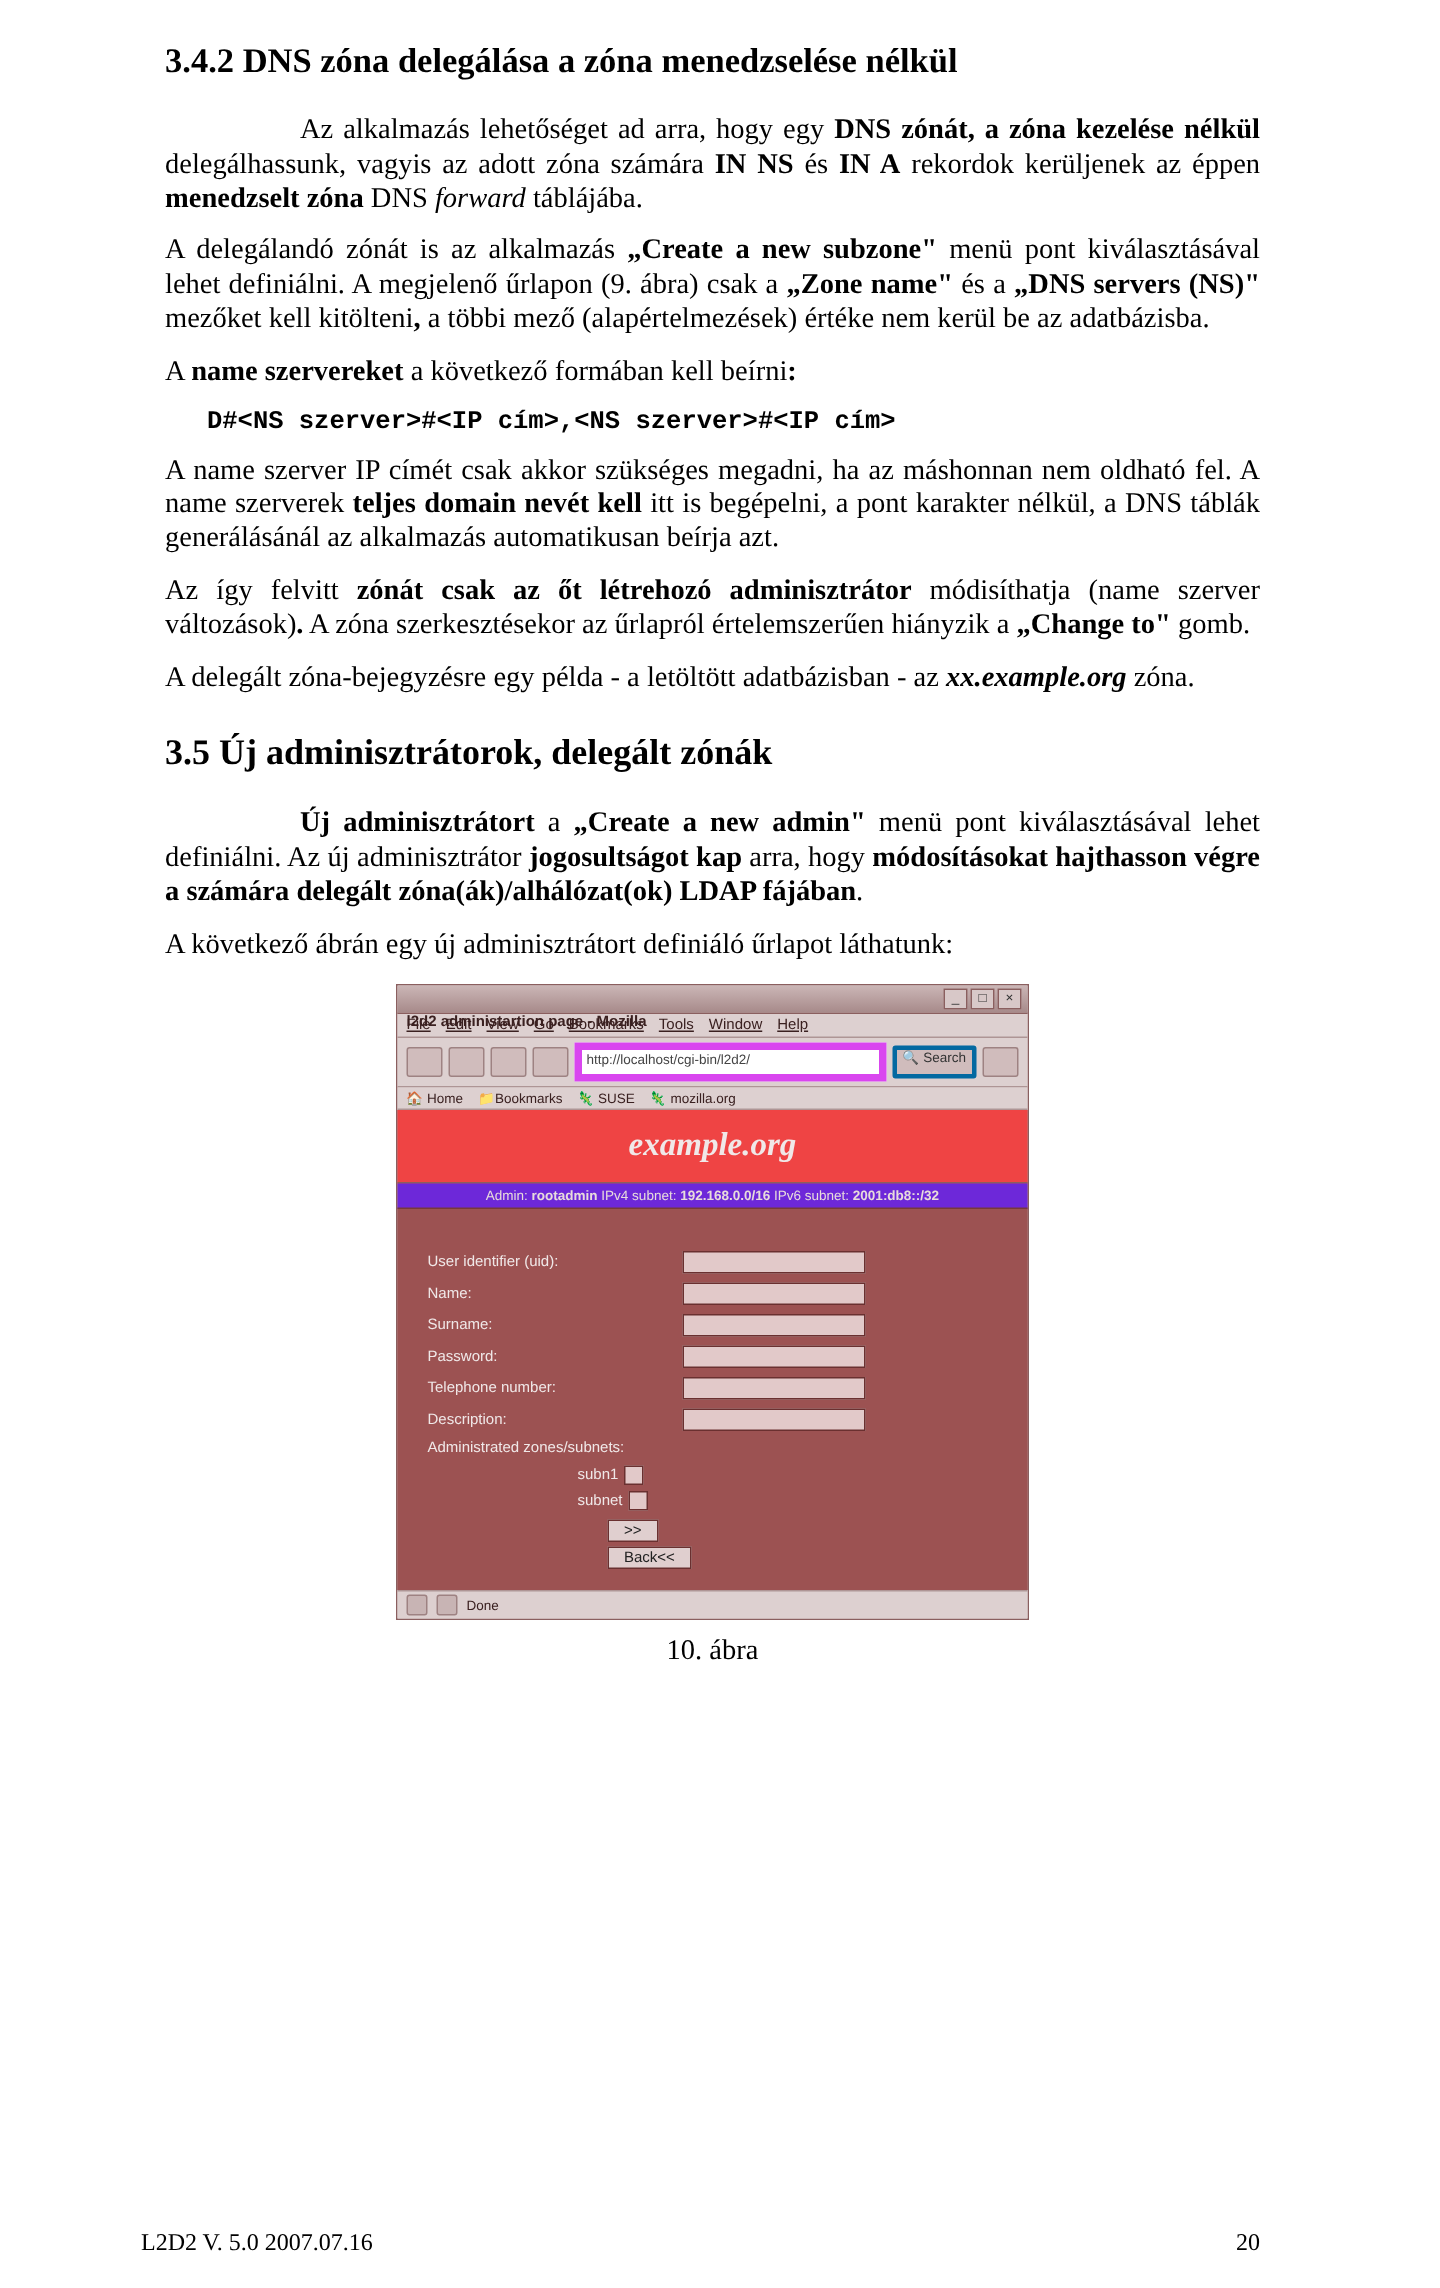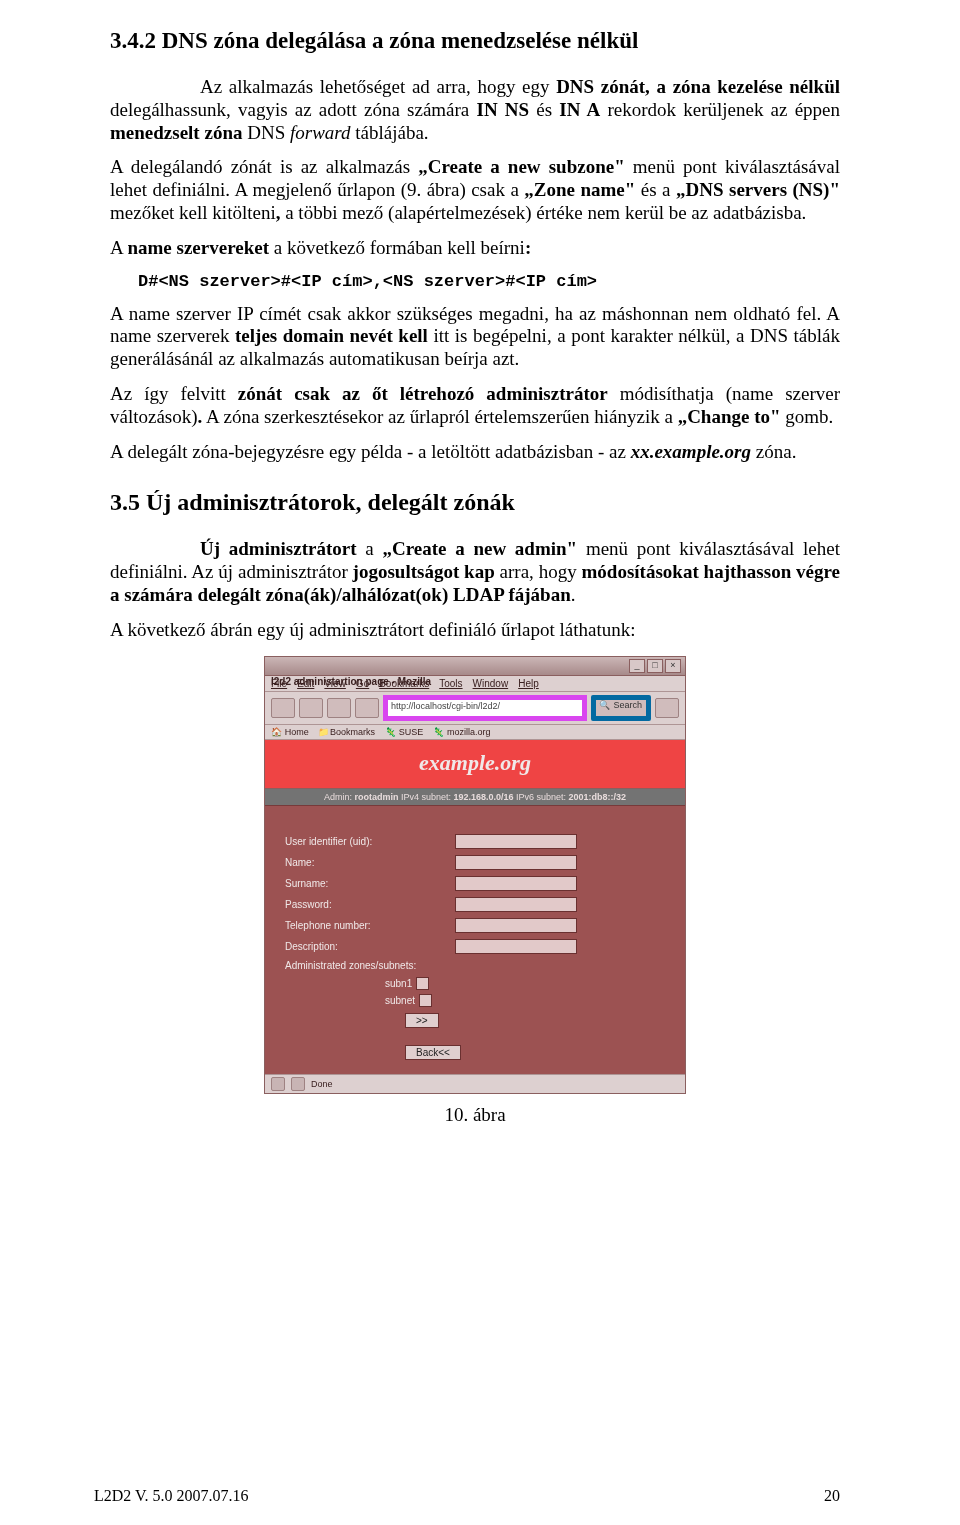--- a/index.html
+++ b/index.html
@@ -111,21 +111,21 @@
     height: 14px;
     background: #fff;
     border: 5px solid #d946ef;
     font-size: 9px;
     padding: 1px 3px;
     color: #444;
   }
   .search-btn {
     height: 16px;
     background: #d0bcbc;
-    border: 5px solid #0369a1;
+    border: 3px solid #0369a1;
     border-radius: 2px;
     font-size: 9px;
     padding: 0 4px;
   }
   .bookmarkbar {
     display: flex;
     gap: 10px;
     padding: 2px 6px;
     background: #ddd0d0;
     border-bottom: 1px solid #ae9595;
@@ -141,21 +141,21 @@
     color: #f0e8e8;
     text-align: center;
     font-family: Georgia, serif;
     font-size: 22px;
     font-weight: bold;
     font-style: italic;
     padding: 10px 0 12px 0;
     border-bottom: 1px solid #8a5f5f;
   }
   .admin-line {
-    background: #737373;
+    background: #6d28d9;
     color: #e8dcdc;
     text-align: center;
     font-size: 9px;
     padding: 3px 0;
     border-bottom: 1px solid #773a3a;
   }
   .form-body {
     background: #9c5252;
     padding: 28px 20px 14px 20px;
   }
@@ -347,21 +347,21 @@
               <span>subn1</span>
               <div class="chk"></div>
             </div>
           <div class="chk-row">
               <span>subnet</span>
               <div class="chk"></div>
             </div>
           <div class="btn-row">
             <div class="form-btn">&gt;&gt;</div>
           </div>
-          <div class="btn-row" style="margin-top:17px;">
+          <div class="btn-row" style="margin-top:3px;">
             <div class="form-btn">Back&lt;&lt;</div>
           </div>
         </div>
       </div>
       <div class="statusbar">
         <div class="status-icon"></div>
         <div class="status-icon"></div>
         <span>Done</span>
       </div>
     </div>

